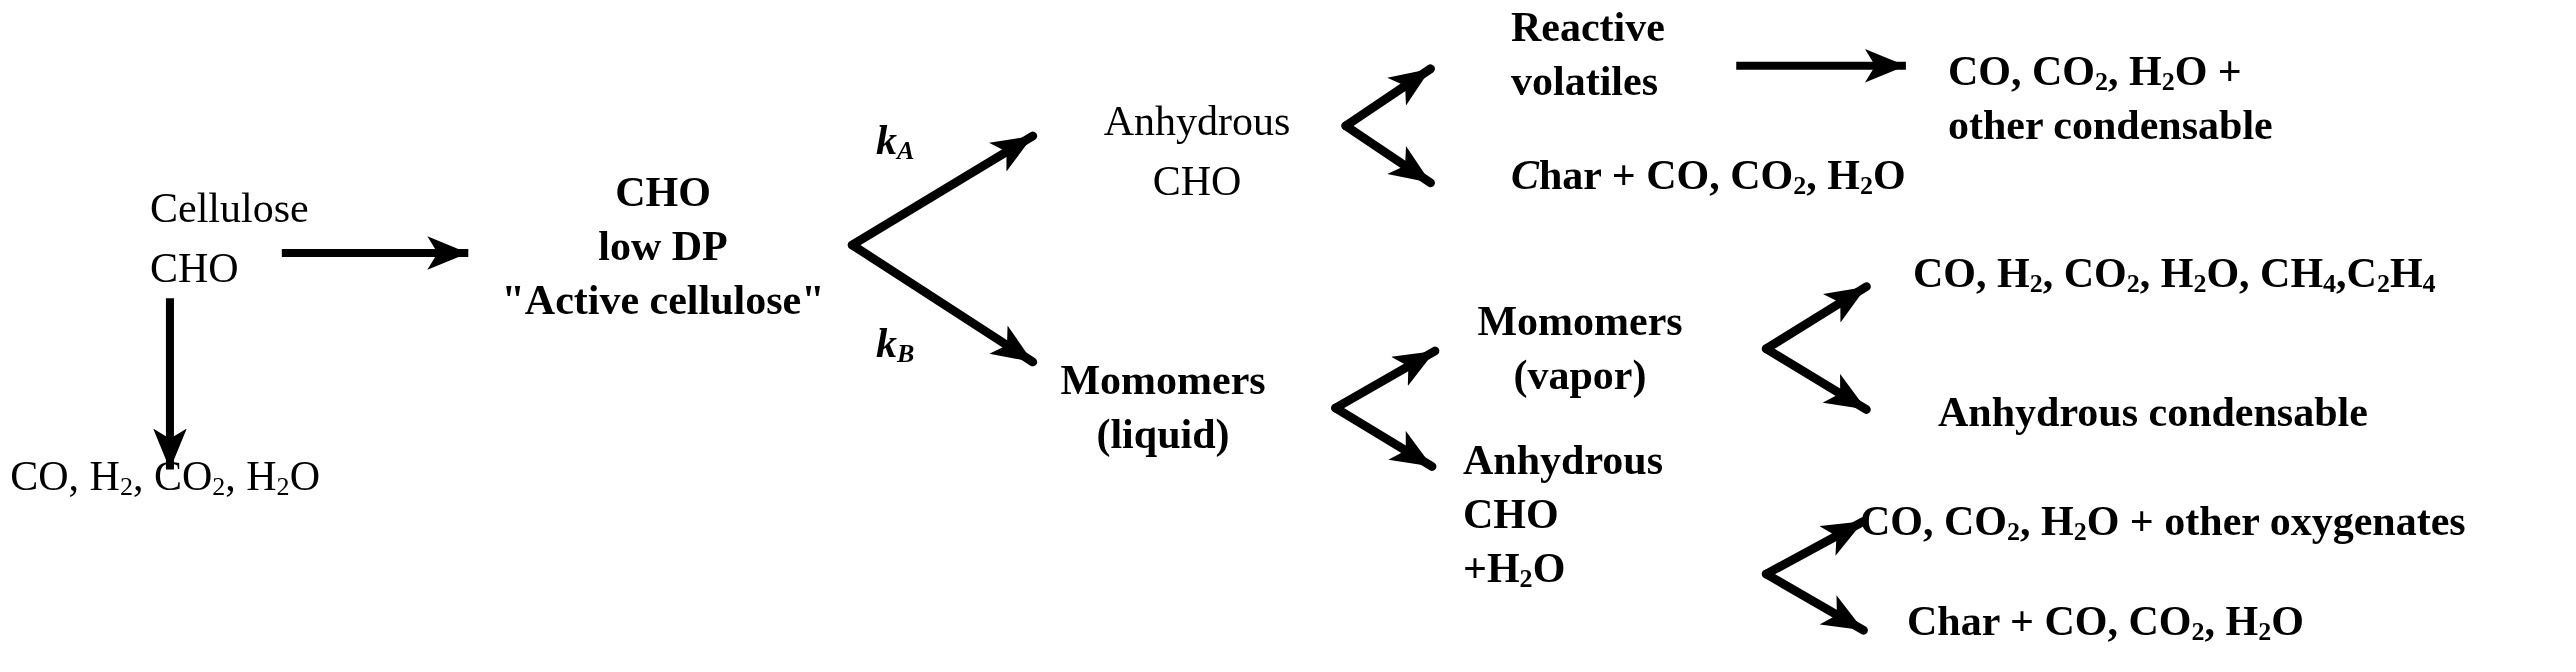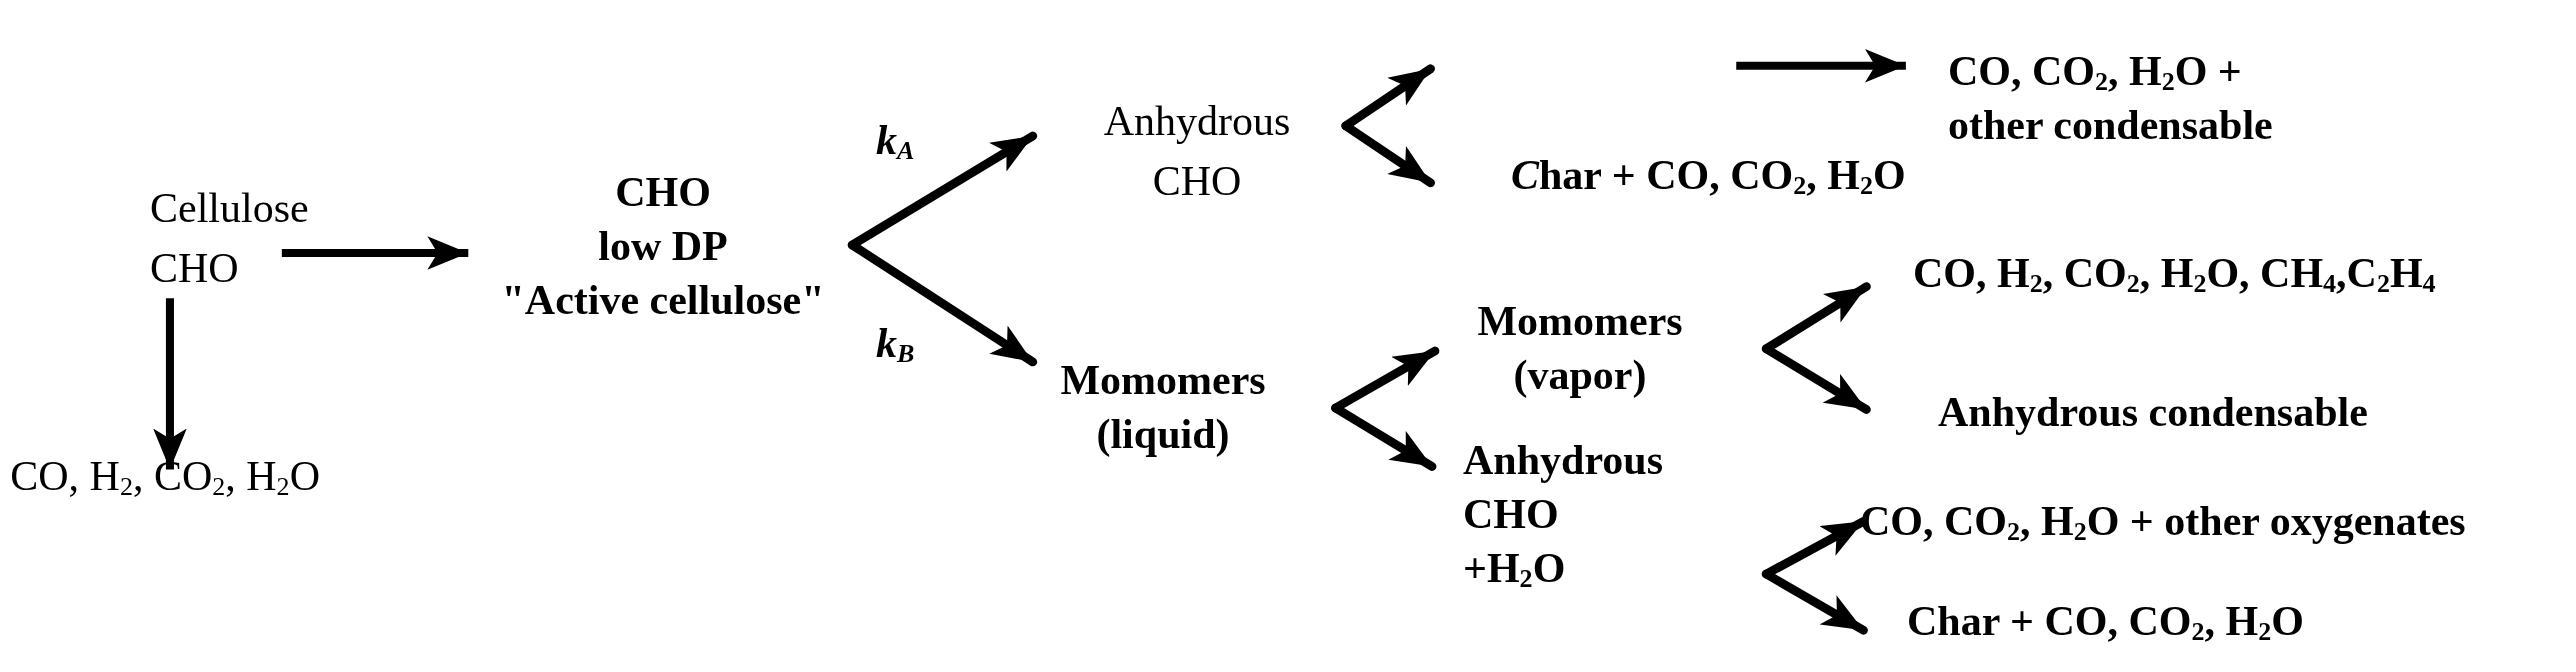--- a/index.html
+++ b/index.html
@@ -54,20 +54,22 @@
   <div class="node sb it" style="left:876px;top:113px;">k<sub>A</sub></div>
 
   <div class="node sb it" style="left:876px;top:316px;font-style:italic;">k<sub>B</sub></div>
 
   <div class="node sr ctr" style="left:1197px;top:91px;">
     <div>Anhydrous</div>
     <div>CHO</div>
   </div>
 
   <div class="node sb" style="left:1511px;top:0px;">
+    <div>Reactive</div>
+    <div>volatiles</div>
   </div>
 
   <div class="node sb" style="left:1948px;top:10.2px;margin-top:34px;">
     <div>CO, CO<sub>2</sub>, H<sub>2</sub>O +</div>
     <div>other condensable</div>
   </div>
 
   <div class="node sb" style="left:1511px;top:148px;"><i>C</i>har + CO, CO<sub>2</sub>, H<sub>2</sub>O</div>
 
   <div class="node sb ctr" style="left:1163px;top:353px;">

